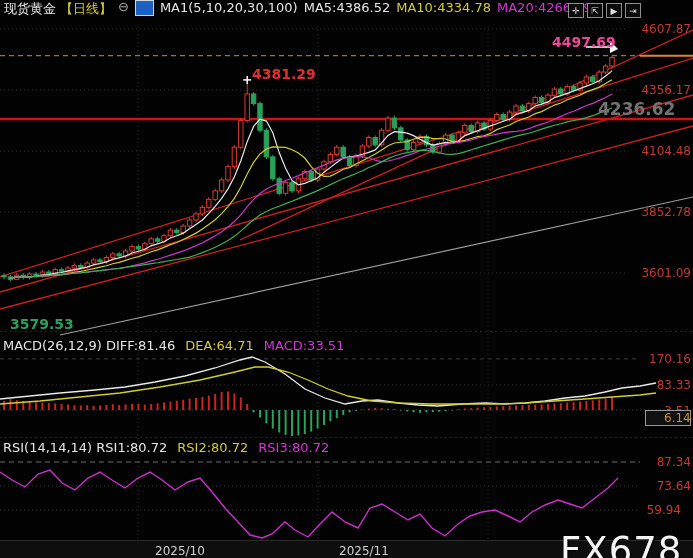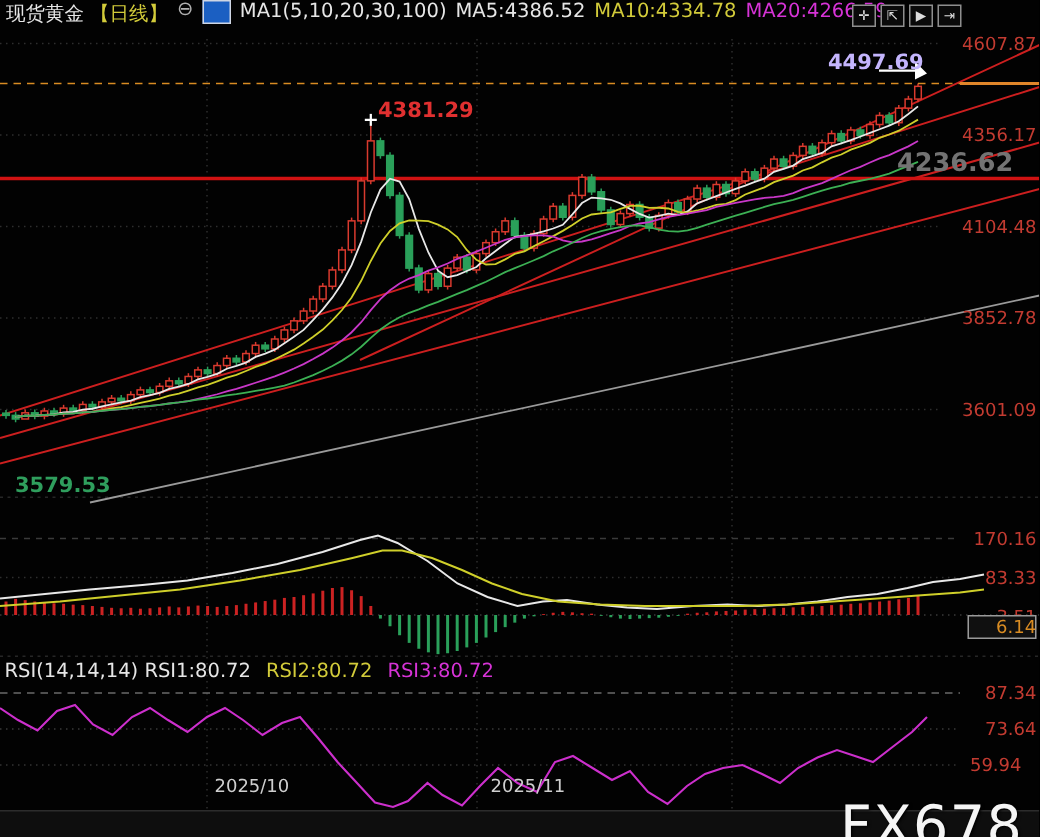--- a/index.html
+++ b/index.html
@@ -8,23 +8,23 @@
   
   #header{position:absolute;left:0;top:0;width:693px;height:25px;display:flex;align-items:flex-start;gap:6px;padding-left:4px;box-sizing:border-box;font-size:13px;}
   .t-white{color:#e6e6e6;} .t-yellow{color:#d2cb3a;} .t-magenta{color:#d633d6;}
   #collapse{color:#b0b0b0;font-size:13px;line-height:13px;}
   #minichart{width:17px;height:14px;background:#1b5fc2;border:1px solid #cfd6e4;display:inline-block;}
   #toolbar{position:absolute;right:52px;top:3px;display:flex;gap:3px;}
   .tool{width:16px;height:15px;border:1px solid #8e8e8e;background:#0a0a0a;color:#dcdcdc;
         font-size:9px;line-height:14px;text-align:center;box-sizing:border-box;}
   
   .axis-label{position:absolute;color:#c23b31;font-size:12px;line-height:12px;}
-  .x-label{position:absolute;color:#cfcfcf;font-size:12px;line-height:12px;top:518px;}
+  .x-label{position:absolute;color:#cfcfcf;font-size:12px;line-height:12px;top:545px;margin-left:12px;}
   .ann{position:absolute;font-weight:bold;}
-  #ann-high{color:#c4b5fd;font-size:14px;}
+  #ann-high{color:#ec4899;font-size:14px;}
   #ann-peak{color:#e03030;font-size:14px;}
   #ann-low{color:#2f9e5d;font-size:14px;margin-top:40px;}
   #ann-hline{color:#737373;font-size:17px;}
   .pane-header{position:absolute;font-size:13px;display:flex;gap:10px;}
   #date-box{position:absolute;left:455px;top:541px;width:112px;height:15px;background:#1c1c1c;
             border:1px solid #5a5a5a;color:#d98c23;font-size:12px;line-height:14px;text-align:center;}
   #macd-box{position:absolute;left:645px;top:410px;width:46px;height:16px;background:#101010;
             border:1px solid #9a9a9a;color:#d98c23;font-size:12px;line-height:15px;padding-left:18px;box-sizing:border-box;}
   #watermark{position:absolute;left:560px;top:501px;color:#f5f5f5;font-size:37px;letter-spacing:1px;
              text-shadow:1px 1px 2px #000;z-index:6;margin-top:28px;}
@@ -380,20 +380,28 @@
       <polyline points="0,472 12,480 25,487 38,474 50,470 62,483 75,490 88,478 100,472 112,480 125,488 138,478 150,472 162,480 175,490 188,482 200,478 212,492 225,508 238,522 250,535 262,538 272,534 285,522 295,530 308,537 320,524 332,512 345,522 358,528 370,508 382,504 395,512 408,520 420,514 432,528 445,536 458,524 470,516 482,512 495,510 508,516 520,522 532,512 545,505 558,500 570,504 582,508 595,498 608,488 618,478" fill="none" stroke="#cc2fcc" stroke-width="1.4"></polyline>
       <line x1="125" y1="541" x2="125" y2="546" stroke="#777" stroke-width="1"></line>
       <line x1="307" y1="541" x2="307" y2="546" stroke="#777" stroke-width="1"></line>
     </svg>
 
   <div id="ann-high" class="ann" style="left:552px;top:34px;">4497.69</div>
   <div id="ann-peak" class="ann" style="left:252px;top:66px;">4381.29</div>
   <div id="ann-low" class="ann" style="left:10px;top:276px;">3579.53</div>
   <div id="ann-hline" class="ann" style="left:598px;top:99px;">4236.62</div>
 
+  <div class="pane-header" style="left:3px;top:338px;">
+    <span class="t-white">
+      <span>MACD(26,12,9)</span>
+      <span>DIFF:81.46</span>
+    </span>
+    <span class="t-yellow">DEA:64.71</span>
+    <span class="t-magenta">MACD:33.51</span>
+  </div>
 
   <div class="pane-header" style="left:3px;top:440px;">
     <span class="t-white">
       <span>RSI(14,14,14)</span>
       <span>RSI1:80.72</span>
     </span>
     <span class="t-yellow">RSI2:80.72</span>
     <span class="t-magenta">RSI3:80.72</span>
   </div>
 

